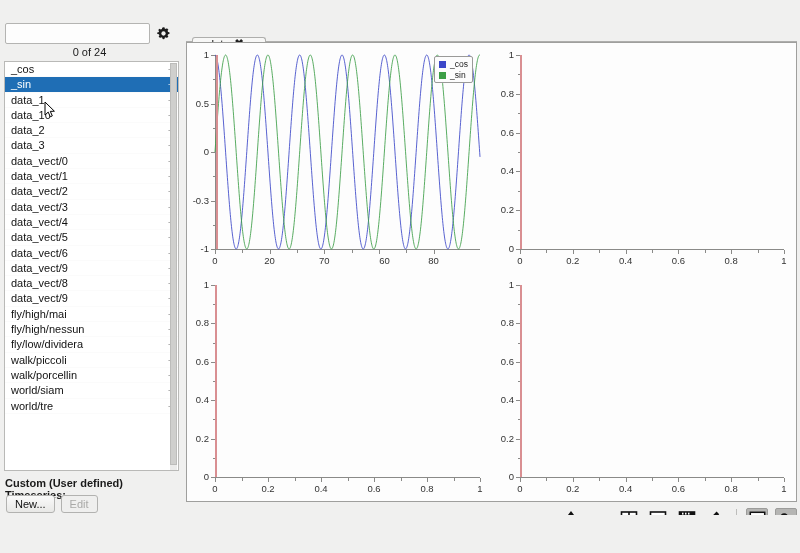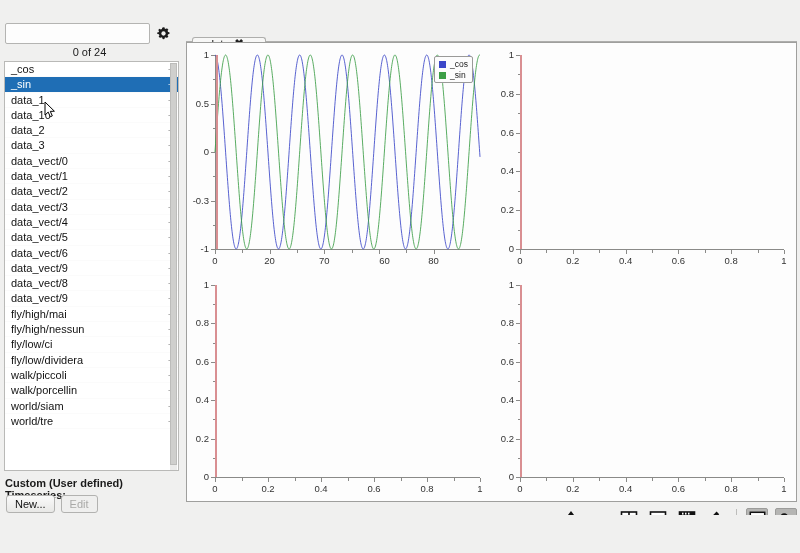--- a/index.html
+++ b/index.html
@@ -196,21 +196,20 @@
           <div class="list-row"><span>data_vect/2</span><span class="dash">-</span></div>
           <div class="list-row"><span>data_vect/3</span><span class="dash">-</span></div>
           <div class="list-row"><span>data_vect/4</span><span class="dash">-</span></div>
           <div class="list-row"><span>data_vect/5</span><span class="dash">-</span></div>
           <div class="list-row"><span>data_vect/6</span><span class="dash">-</span></div>
           <div class="list-row"><span>data_vect/9</span><span class="dash">-</span></div>
           <div class="list-row"><span>data_vect/8</span><span class="dash">-</span></div>
           <div class="list-row"><span>data_vect/9</span><span class="dash">-</span></div>
           <div class="list-row"><span>fly/high/mai</span><span class="dash">-</span></div>
           <div class="list-row"><span>fly/high/nessun</span><span class="dash">-</span></div>
-          <div class="list-row"><span>fly/low/ci</span><span class="dash">-</span></div>
           <div class="list-row"><span>fly/low/dividera</span><span class="dash">-</span></div>
           <div class="list-row"><span>walk/piccoli</span><span class="dash">-</span></div>
           <div class="list-row"><span>walk/porcellin</span><span class="dash">-</span></div>
           <div class="list-row"><span>world/siam</span><span class="dash">-</span></div>
           <div class="list-row"><span>world/tre</span><span class="dash">-</span></div>
         </div>
       <div id="list-scrollbar">
         <div class="thumb"></div>
       </div>
     </div>

